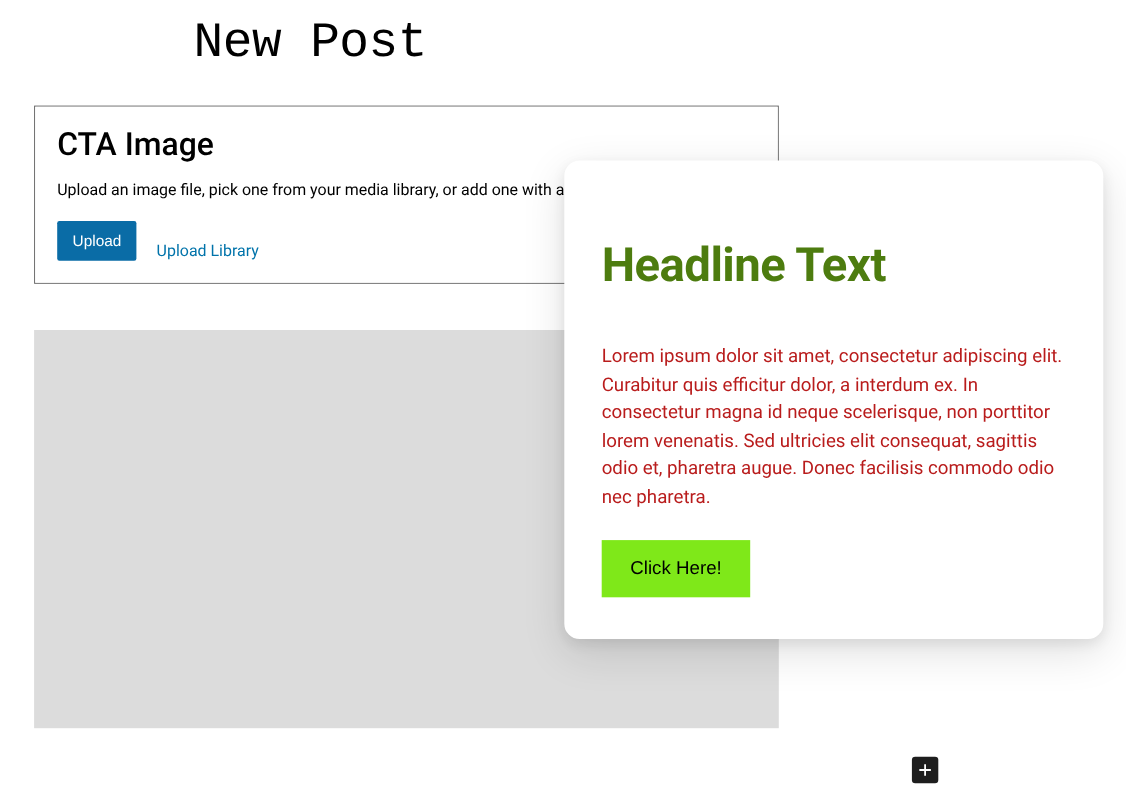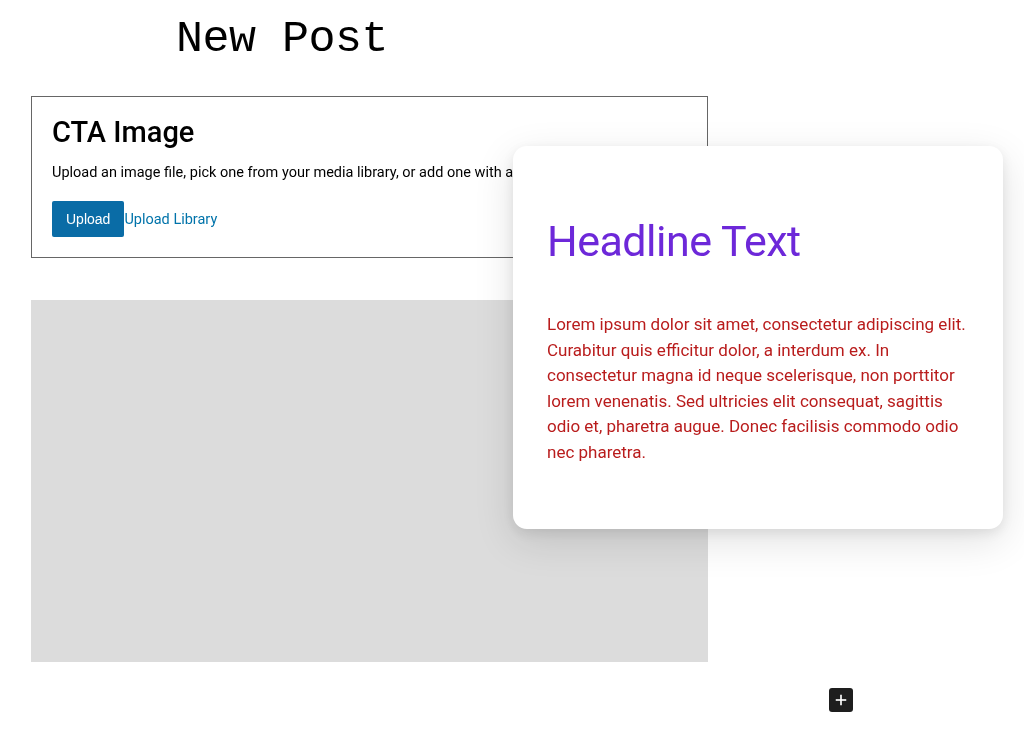--- a/index.html
+++ b/index.html
@@ -44,21 +44,22 @@
       margin-bottom: 14px;
     }
     .cta-description {
       font-size: 14.5px;
       color: #000;
       margin-bottom: 18px;
       line-height: 1.4;
     }
     .cta-actions {
       display: flex;
-      align-items: center;
+      align-items: flex-end;
+      gap: 18px;
     }
     .btn-upload {
       background: #0a6ca6;
       color: #fff;
       border: none;
       padding: 10px 14px;
       font-size: 14px;
       font-weight: 400;
       cursor: pointer;
       border-radius: 2px;
@@ -82,22 +83,22 @@
       top: 146px;
       left: 513px;
       width: 490px;
       background: #fff;
       border-radius: 14px;
       box-shadow: 0 12px 40px rgba(0,0,0,0.12), 0 4px 12px rgba(0,0,0,0.08);
       padding: 40px 34px 38px 34px;
     }
     .card-headline {
       font-size: 43px;
-      font-weight: 400;
-      color: #6d28d9;
+      font-weight: 700;
+      color: #4d7c0f;
       letter-spacing: -0.5px;
       margin-bottom: 46px;
       margin-top: 30px;
     }
     .card-body {
       font-size: 17px;
       color: #b91c1c;
       line-height: 1.5;
       margin-bottom: 26px;
     }
@@ -142,20 +143,21 @@
       <a class="link-media">Upload Library</a>
     </div>
   </div>
 </div>
 
 <div class="image-placeholder"></div>
 
 <div class="cta-card">
   <div class="card-headline">Headline Text</div>
   <div class="card-body">Lorem ipsum dolor sit amet, consectetur adipiscing elit. Curabitur quis efficitur dolor, a interdum ex. In consectetur magna id neque scelerisque, non porttitor lorem venenatis. Sed ultricies elit consequat, sagittis odio et, pharetra augue. Donec facilisis commodo odio nec pharetra.</div>
+  <button class="card-button">Click Here!</button>
 </div>
 
 <div class="add-block-button">
   <svg viewBox="0 0 24 24" fill="none" stroke="#fff" stroke-width="2.2">
     <line x1="12" y1="5" x2="12" y2="19"></line>
     <line x1="5" y1="12" x2="19" y2="12"></line>
   </svg>
 </div>
 
 </body></html>

